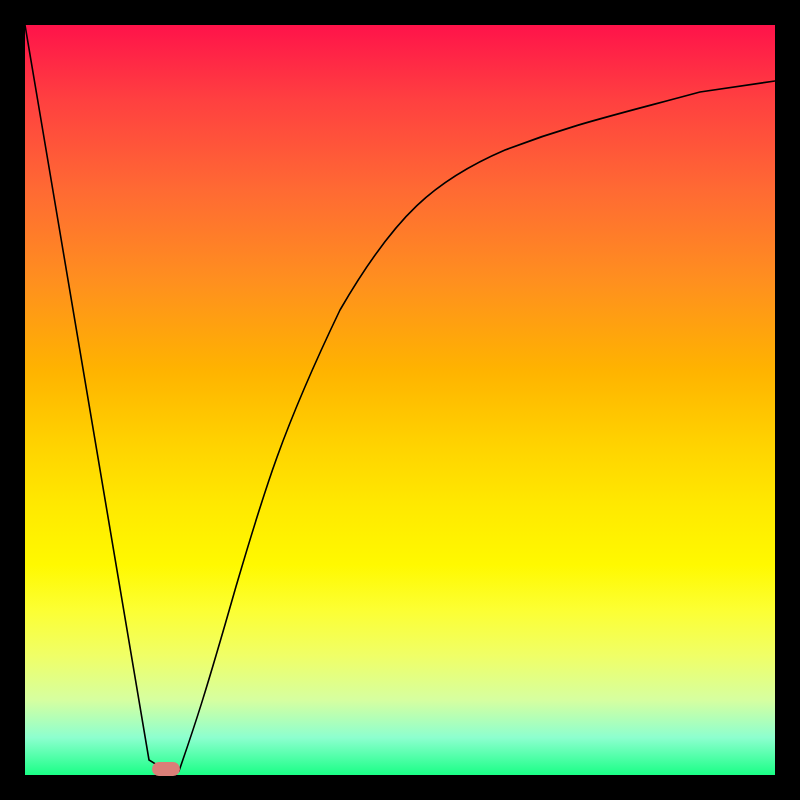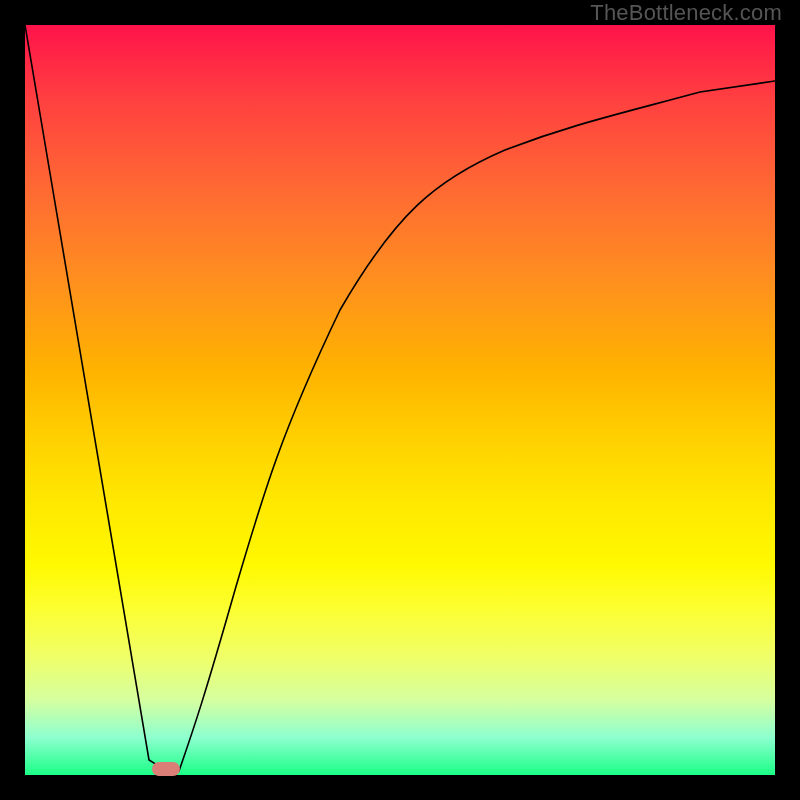--- a/index.html
+++ b/index.html
@@ -71,21 +71,20 @@
     height: 14px;
     background: #db7e78;
     border-radius: 7px;
     z-index: 11;
   }
 </style>
 </head>
 <body>
 
 <div class="frame">
-  <div class="watermark">TheBottleneck.com</div>
 
   <div class="plot-area"></div>
 
   <svg class="curve-svg" viewBox="0 0 750 750">
     <path d="M 0 0 L 124 735 L 142 746"></path>
     <path d="M 154 746
              C 170 700, 180 670, 210 565
              C 238 470, 255 410, 315 285
              C 370 190, 410 155, 480 125
              C 545 100, 590 90, 675 67

